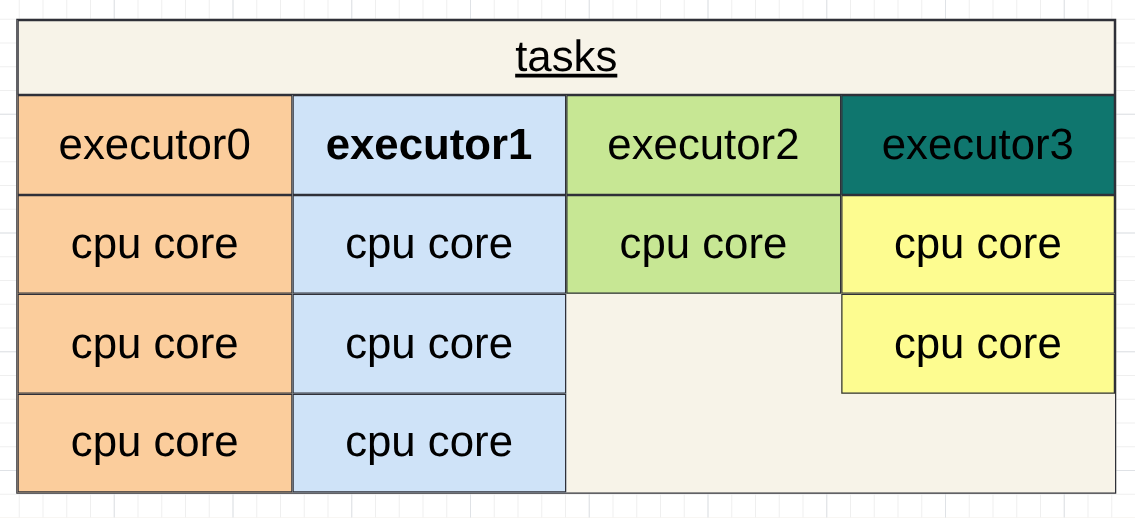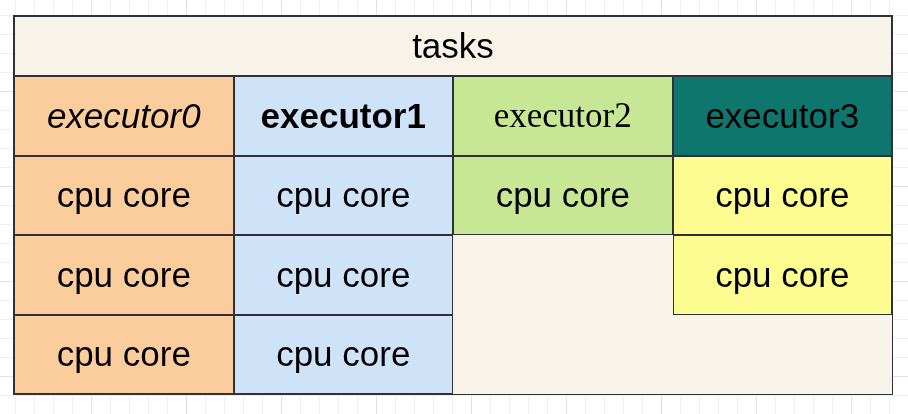--- a/index.html
+++ b/index.html
@@ -46,34 +46,35 @@
     font-size: 35px;
     color: #000000;
     white-space: nowrap;
     overflow: hidden;
   }
 
   .tasks-header {
     grid-column: 1 / -1;
     grid-row: 1;
     background: transparent;
+    text-decoration: underline;
   }
 </style>
 </head>
 <body>
 
 <div class="diagram">
   <div class="cell tasks-header">tasks</div>
 
-<div class="cell" style="grid-area: 2 / 1; background: rgb(251, 205, 156); font-style: italic;">executor0</div>
+<div class="cell" style="grid-area: 2 / 1; background: rgb(251, 205, 156);">executor0</div>
     <div class="cell" style="grid-area: 3 / 1; background: rgb(251, 205, 156);">cpu core</div>
     <div class="cell" style="grid-area: 4 / 1; background: rgb(251, 205, 156);">cpu core</div>
     <div class="cell" style="grid-area: 5 / 1; background: rgb(251, 205, 156);">cpu core</div>
     <div class="cell" style="grid-area: 2 / 2; background: rgb(207, 227, 248); font-weight: bold;">executor1</div>
     <div class="cell" style="grid-area: 3 / 2; background: rgb(207, 227, 248);">cpu core</div>
     <div class="cell" style="grid-area: 4 / 2; background: rgb(207, 227, 248);">cpu core</div>
     <div class="cell" style="grid-area: 5 / 2; background: rgb(207, 227, 248);">cpu core</div>
-    <div class="cell" style="grid-area: 2 / 3; background: rgb(199, 231, 148); font-family: Liberation Serif, serif;">executor2</div>
+    <div class="cell" style="grid-area: 2 / 3; background: rgb(199, 231, 148);">executor2</div>
     <div class="cell" style="grid-area: 3 / 3; background: rgb(199, 231, 148);">cpu core</div>
     <div class="cell" style="grid-area: 2 / 4; background: #0f766e;">executor3</div>
     <div class="cell" style="grid-area: 3 / 4; background: rgb(253, 252, 144);">cpu core</div>
     <div class="cell" style="grid-area: 4 / 4; background: rgb(253, 252, 144);">cpu core</div>
   </div>
 
 </body></html>

